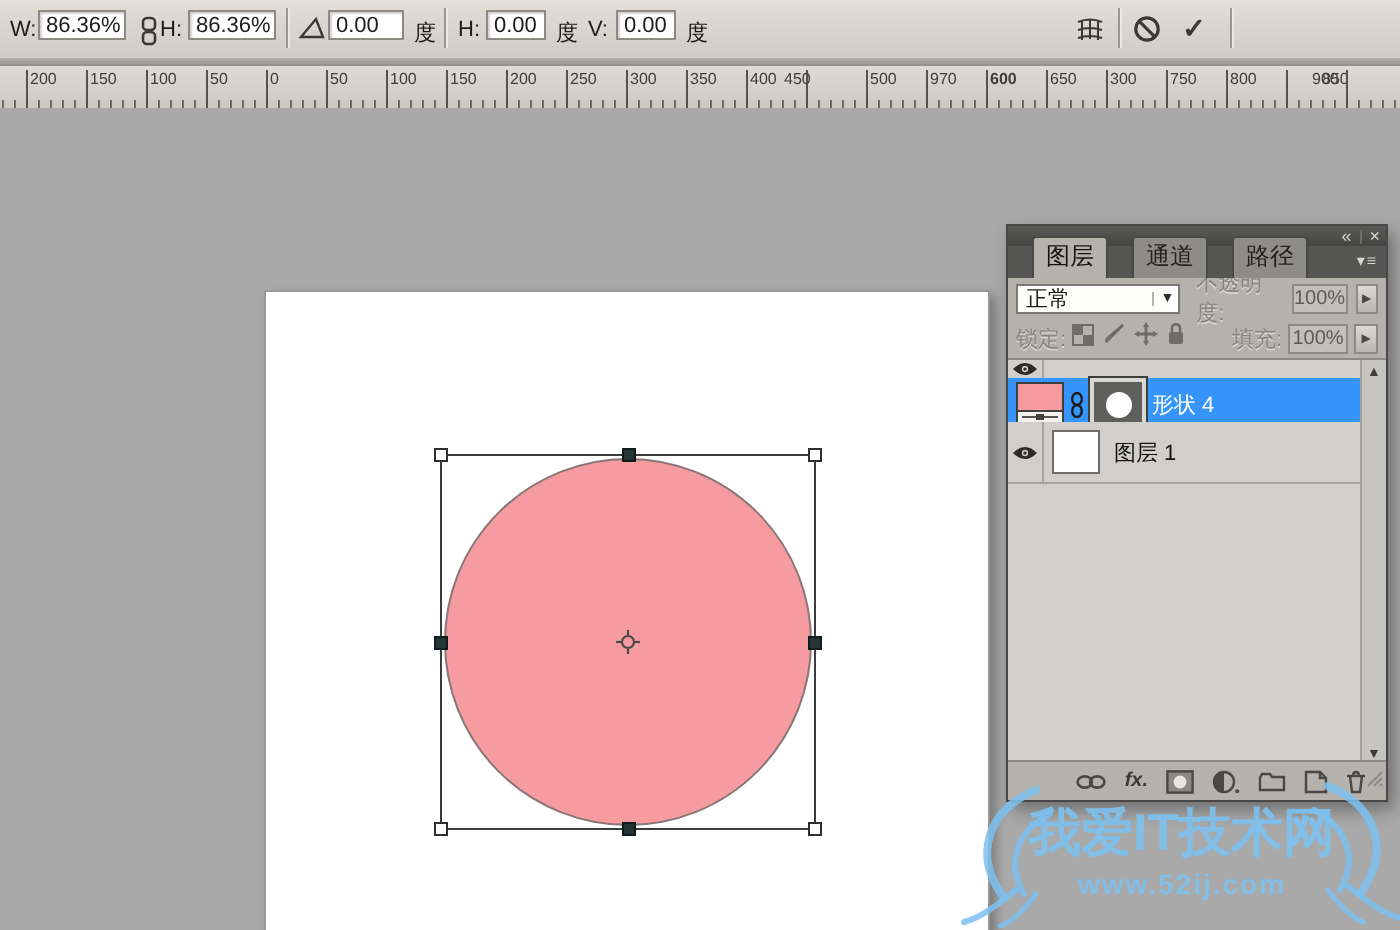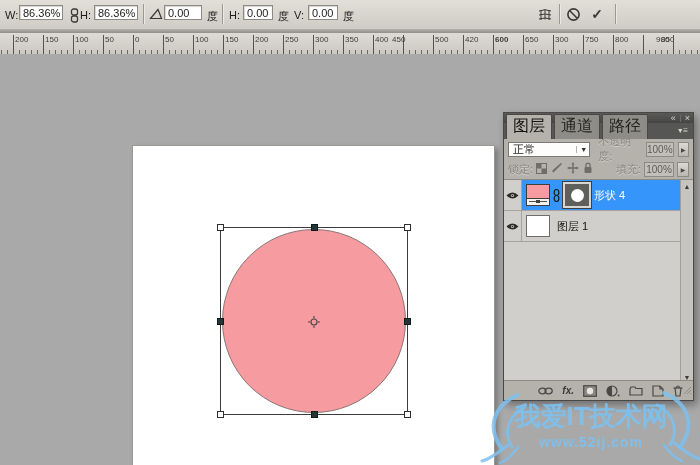--- a/index.html
+++ b/index.html
@@ -35,21 +35,21 @@
   .handle.mid{background:#253535;border:1px solid #0f1c1c;}
   .ref-point{position:absolute;left:50%;top:50%;transform:translate(-50%,-50%);width:13px;height:13px;}
   
   .panel{position:absolute;left:503px;top:112px;width:191px;height:289px;background:#b5b2ac;
     border:1px solid #4a4846;box-sizing:border-box;box-shadow:3px 4px 8px rgba(0,0,0,.35);}
   .panel-titlebar{height:10px;background:linear-gradient(#5a5a58,#454543);display:flex;
     justify-content:flex-end;align-items:center;padding:0 3px;gap:4px;}
   .panel-titlebar .tb-icon{color:#d6d4d0;font-size:9px;line-height:9px;cursor:default;}
   .tb-sep{width:1px;height:7px;background:#6e6c6a;}
   .tab-bar{height:16px;background:#565654;display:flex;align-items:flex-end;position:relative;}
-  .tab{font-size:16px;padding:1px 6px 2px 6px;margin-left:2px;color:#23221f;
+  .tab{font-size:12px;padding:1px 6px 2px 6px;margin-left:12px;color:#23221f;
     background:#8e8c86;border:1px solid #4a4846;border-bottom:none;border-radius:2px 2px 0 0;text-align:center;}
   .tab.active{background:#b5b2ac;color:#15140f;}
   .panel-menu{position:absolute;right:4px;top:3px;font-size:8px;color:#d8d6d2;letter-spacing:1px;}
   .blend-row{height:20px;display:flex;align-items:center;padding:0 4px;gap:4px;}
   .blend-select{width:88px;height:15px;background:#fdfdfc;border:1px solid #7b7975;box-sizing:border-box;
     display:flex;align-items:center;justify-content:space-between;font-size:11px;color:#1d1c1a;padding:0 2px 0 4px;}
   .blend-select .dd{font-size:7px;color:#2e2d2a;border-left:1px solid #b5b3ae;padding-left:3px;}
   .dim-label{font-size:11px;color:#87857f;text-shadow:0 1px 0 #d8d5cf;}
   .val-box{width:30px;height:15px;border:1px solid #8c8a84;box-sizing:border-box;background:#c2bfb9;
     font-size:10px;color:#5e5c57;display:flex;align-items:center;justify-content:center;}
@@ -59,21 +59,21 @@
   .lock-row{height:20px;display:flex;align-items:center;padding:0 4px;gap:3px;}
   .lock-icons{display:flex;gap:4px;align-items:center;}
   .spacer{flex:1;}
   
   .layer-list{position:relative;height:204px;background:#d1cfcb;border-top:1px solid #8c8a85;overflow:hidden;}
   .scroll-track{position:absolute;right:0;top:0;bottom:0;width:13px;background:#c6c4bf;border-left:1px solid #a2a09b;
     display:flex;flex-direction:column;justify-content:space-between;align-items:center;padding:3px 0;box-sizing:border-box;}
   .scroll-arrow{font-size:7px;color:#3e3c38;line-height:7px;}
   .layer-row{position:absolute;left:0;right:13px;height:30px;display:flex;align-items:stretch;
     border-bottom:1px solid #a5a3a0;background:#d1cfcb;}
-  .row1{top:0;} .row2{top:31px;}
+  .row1{top:0;flex-direction:column;} .row2{top:31px;}
   .eye-cell{width:17px;border-right:1px solid #a5a3a0;display:flex;align-items:center;justify-content:center;flex:none;}
   .row-body{flex:1;display:flex;align-items:center;padding-left:4px;gap:3px;}
   .row-body.selected{background:#3595fb;}
   .thumb-fill{width:24px;height:22px;border:1px solid #3f3e3b;box-sizing:border-box;background:#f69b9f;position:relative;flex:none;}
   .thumb-fill .strip{position:absolute;left:0;right:0;bottom:0;height:6px;background:#f4f2ef;border-top:1px solid #3f3e3b;}
   .thumb-fill .strip .bar{position:absolute;left:2px;right:2px;top:2px;height:1px;background:#55534f;}
   .thumb-fill .strip .nub{position:absolute;left:9px;top:1px;width:4px;height:3px;background:#403f3c;}
   .thumb-mask{width:24px;height:22px;background:#5f5f5d;border:2px solid #d9d7d3;outline:1px solid #3f3e3b;
     box-sizing:content-box;display:flex;align-items:center;justify-content:center;flex:none;}
   .thumb-mask .hole{width:13px;height:13px;border-radius:50%;background:#fff;}
@@ -167,21 +167,21 @@
       <div class="tick-label" style="left: 315px;">300</div>
       <div class="tick-major" style="left: 343px;"></div>
       <div class="tick-label" style="left: 345px;">350</div>
       <div class="tick-major" style="left: 373px;"></div>
       <div class="tick-label" style="left: 375px;">400</div>
       <div class="tick-major" style="left: 403px;"></div>
       <div class="tick-label" style="left: 392px;">450</div>
       <div class="tick-major" style="left: 433px;"></div>
       <div class="tick-label" style="left: 435px;">500</div>
       <div class="tick-major" style="left: 463px;"></div>
-      <div class="tick-label" style="left: 465px;">420</div>
+      <div class="tick-label" style="left: 465px;">970</div>
       <div class="tick-major" style="left: 493px;"></div>
       <div class="tick-label" style="left: 495px; font-weight: bold;">600</div>
       <div class="tick-major" style="left: 523px;"></div>
       <div class="tick-label" style="left: 525px;">650</div>
       <div class="tick-major" style="left: 553px;"></div>
       <div class="tick-label" style="left: 555px;">300</div>
       <div class="tick-major" style="left: 583px;"></div>
       <div class="tick-label" style="left: 585px;">750</div>
       <div class="tick-major" style="left: 613px;"></div>
       <div class="tick-label" style="left: 615px; text-align: right;">800</div>

